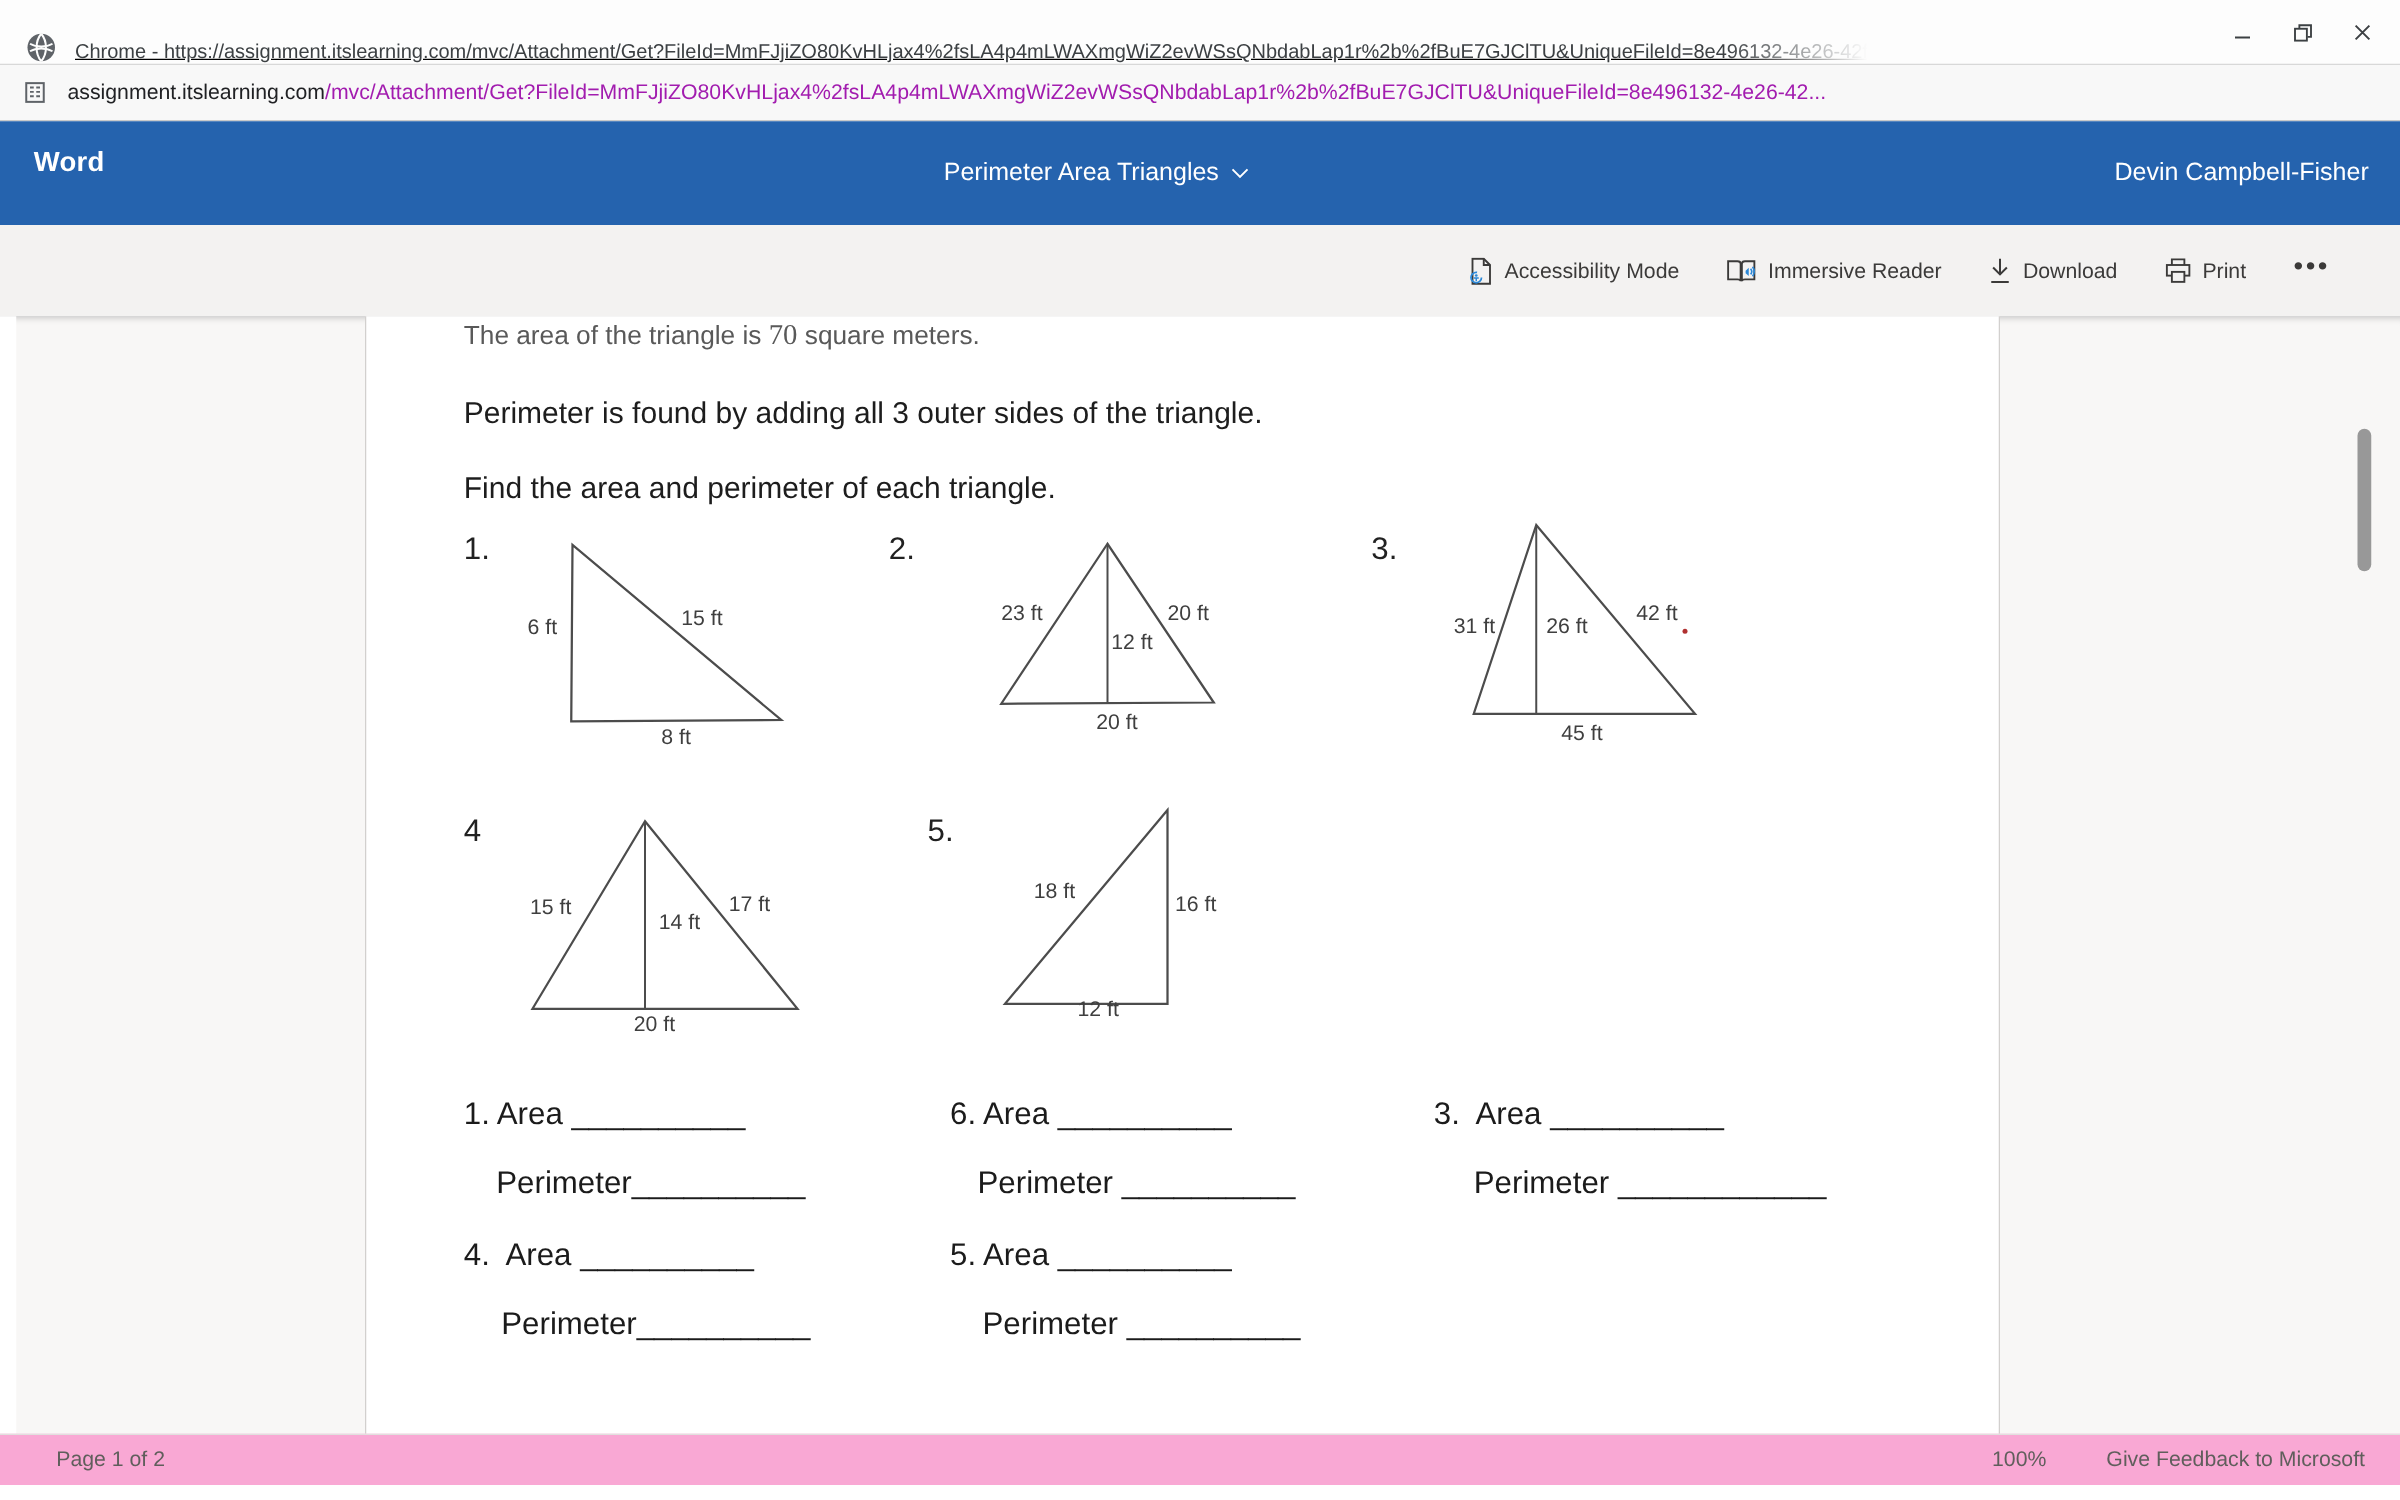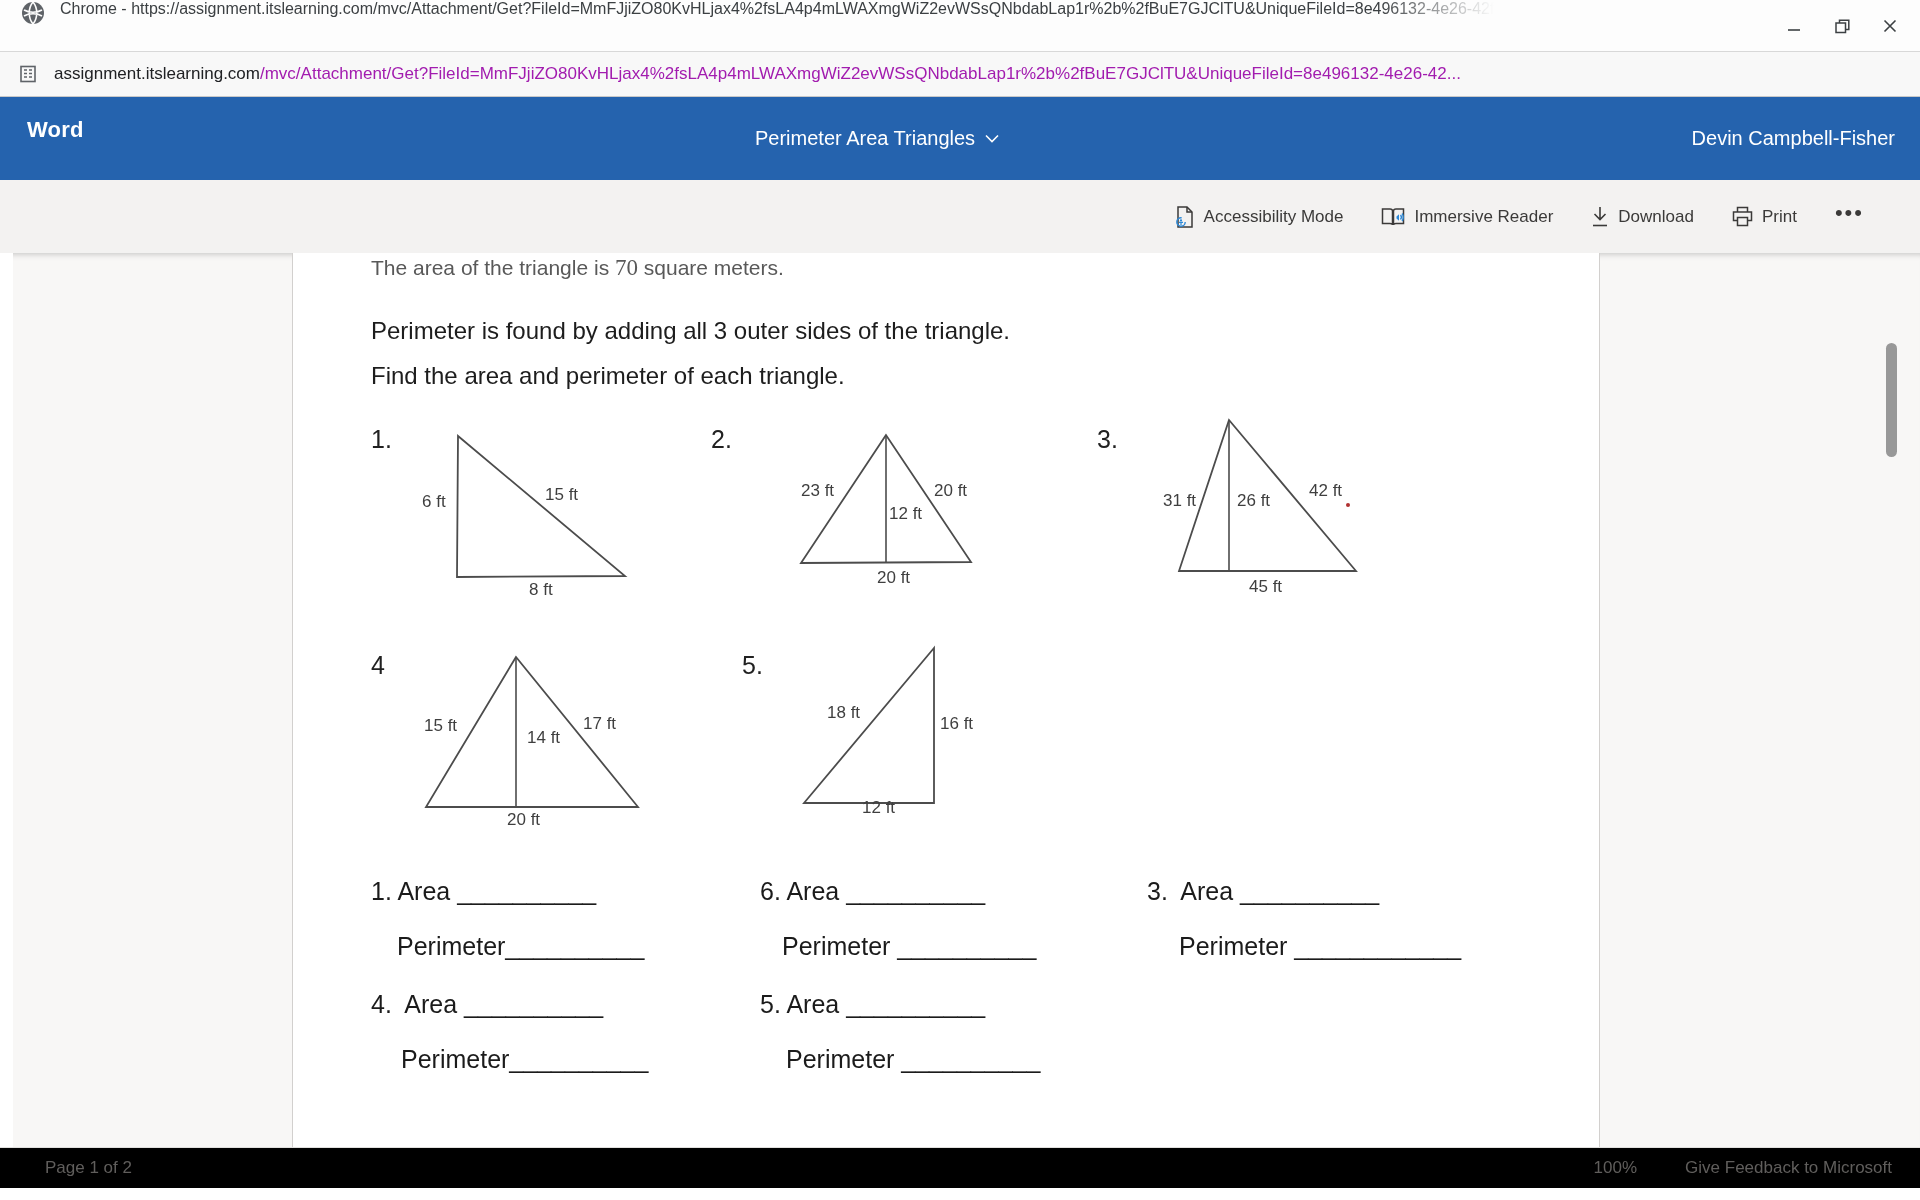--- a/index.html
+++ b/index.html
@@ -3,21 +3,21 @@
 <meta charset="utf-8">
 <style>
   * { margin:0; padding:0; box-sizing:border-box; }
   html,body { width:1920px; height:1200px; overflow:hidden; background:#fff;
               font-family:"Liberation Sans", sans-serif; }
   .screen { position:relative; width:1920px; height:1200px; background:#fff; }
 
   
   .titlebar { position:absolute; left:0; top:0; width:1920px; height:52px;
               background:#fdfdfd; border-bottom:1px solid #d8d8d8;
-              display:flex; align-items:flex-start; padding-left:20px; }
+              display:flex; align-items:flex-end; padding-left:20px;text-decoration:underline; }
   .globe { width:26px; height:26px; flex:0 0 auto; margin-right:14px; }
   .title-text { font-size:16px; color:#3c4043; white-space:nowrap; overflow:hidden;
                 max-width:1660px; -webkit-mask-image:linear-gradient(90deg,#000 92%,transparent);
                 mask-image:linear-gradient(90deg,#000 92%,transparent); }
   .win-controls { position:absolute; right:6px; top:0; height:52px; display:flex; }
   .win-btn { width:48px; height:52px; border:none; background:transparent; cursor:pointer;
              display:flex; align-items:center; justify-content:center; color:#3c4043; }
 
   .addressbar { position:absolute; left:0; top:52px; width:1920px; height:45px;
                 background:#f8f8f8; border-bottom:1px solid #c9c9c9;
@@ -62,21 +62,21 @@
   .tri { position:absolute; }
   .tri svg { position:absolute; left:0; top:0; overflow:visible; }
   .tlabel { position:absolute; font-size:17px; color:#3f3f3f; white-space:nowrap; }
   .red-dot { position:absolute; width:4px; height:4px; background:#b03030; border-radius:50%; }
 
   .scroll-thumb { position:absolute; left:1886px; top:90px; width:11px; height:114px;
                   background:#989898; border-radius:6px; cursor:pointer; }
 
   
   .statusbar { position:absolute; left:0; top:1147px; width:1920px; height:41px;
-               background:#000000; border-top:1px solid #e1e0de;
+               background:#f9a8d4; border-top:1px solid #e1e0de;
                display:flex; align-items:center; font-size:17px; color:#605e5c; }
   .sb-left { padding-left:45px; }
   .sb-right { margin-left:auto; display:flex; align-items:center; gap:48px; padding-right:28px; }
   .sb-btn { background:transparent; border:none; font-family:inherit; font-size:17px;
             color:#605e5c; cursor:pointer; }
   .bottom-strip { position:absolute; left:0; top:1188px; width:1920px; height:12px; background:#fff; }
 
   svg.icon { display:block; }
 </style>
 </head>
@@ -171,21 +171,21 @@
     <button class="tb-btn tb-more">•••</button>
   </div>
 
   <div class="viewport">
     <div class="left-strip"></div>
 
     <div class="page">
 
       <div class="intro"><span>The area of the triangle is </span><span class="num">70</span><span> square meters.</span></div>
       <div class="docline" style="top:64px;">Perimeter is found by adding all 3 outer sides of the triangle.</div>
-      <div class="docline" style="top:109px;">Find the area and perimeter of each triangle.</div>
+      <div class="docline" style="top:124px;">Find the area and perimeter of each triangle.</div>
 
       <span class="pnum" style="left:78px; top:172px;">1.</span>
       <span class="pnum" style="left:418px; top:172px;">2.</span>
       <span class="pnum" style="left:804px; top:172px;">3.</span>
       <span class="pnum" style="left:78px; top:398px;">4</span>
       <span class="pnum" style="left:449px; top:398px;">5.</span>
 
       <div class="tri" style="left:120px; top:175px; width:230px; height:170px;">
         <svg class="icon" width="230" height="170" viewBox="0 0 230 170">
           <polygon points="45,8 44,149 212,148" fill="none" stroke="#4c4c4c" stroke-width="1.8"></polygon>

